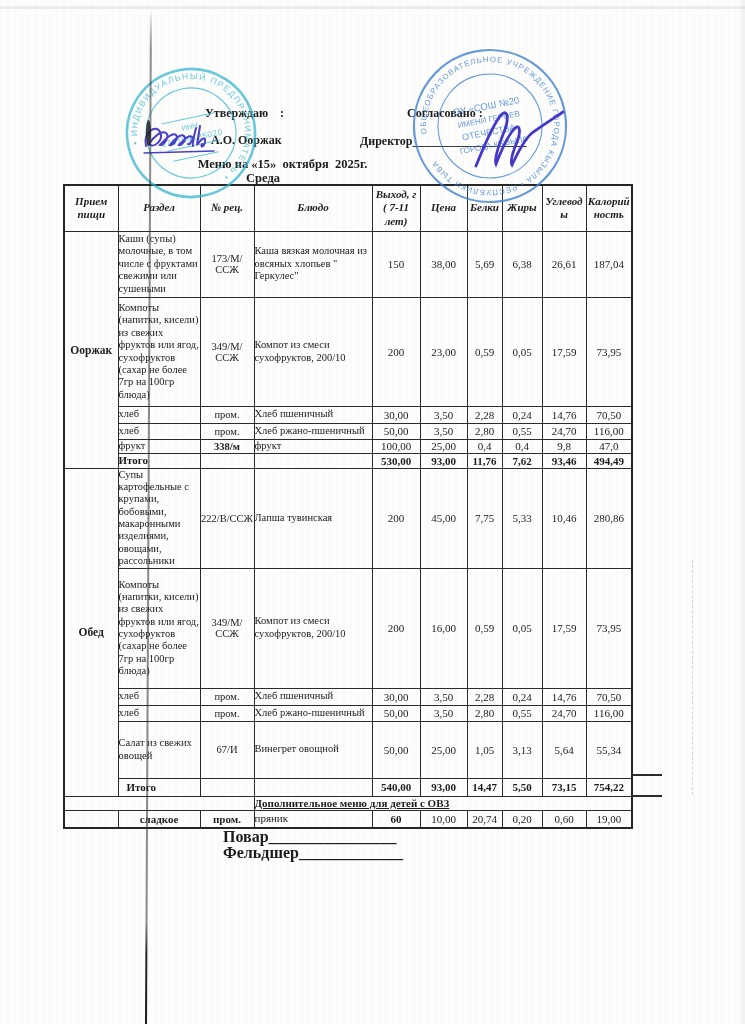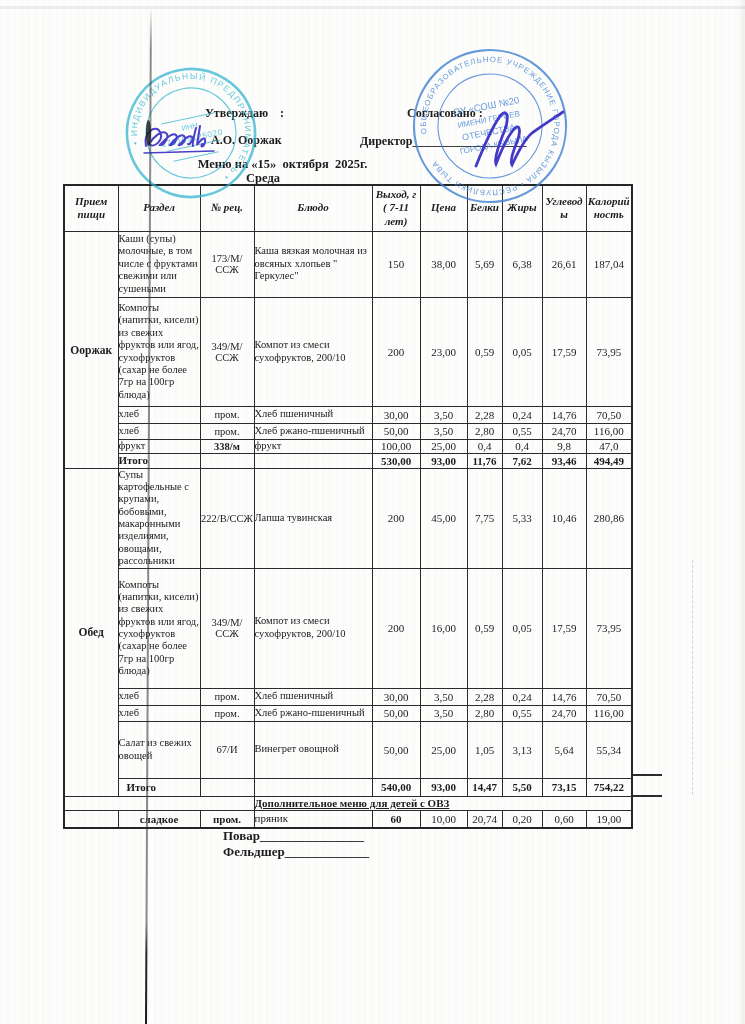--- a/index.html
+++ b/index.html
@@ -48,21 +48,21 @@
   #topband{position:absolute;left:0;top:6px;width:745px;height:3px;background:#e7e9eb;opacity:.85;z-index:1;}
   #edgeR{position:absolute;right:0;top:0;width:8px;height:1024px;z-index:1;
     background:linear-gradient(90deg, rgba(0,0,0,0) 0, rgba(0,0,0,0.05) 100%);}
   #dashline{position:absolute;left:692px;top:560px;width:0;height:235px;z-index:1;
     border-left:1px dashed rgba(110,115,120,0.28);}
   #tailR{position:absolute;left:631px;top:774px;width:31px;height:19px;z-index:2;
     border-top:2px solid #2b2b2b;border-bottom:2px solid #2b2b2b;}
   
   .stamp{position:absolute;z-index:4;}
   .sig{position:absolute;z-index:6;}
-  .footer{font-size:13px;font-weight:bold;z-index:3;}
+  .footer{font-size:16px;font-weight:bold;z-index:3;}
 </style>
 </head>
 <body>
 
 <div id="page">
 
   <div id="topband"></div>
   <div id="edgeR"></div>
   <div id="dashline"></div>
   <div id="fold"></div>

